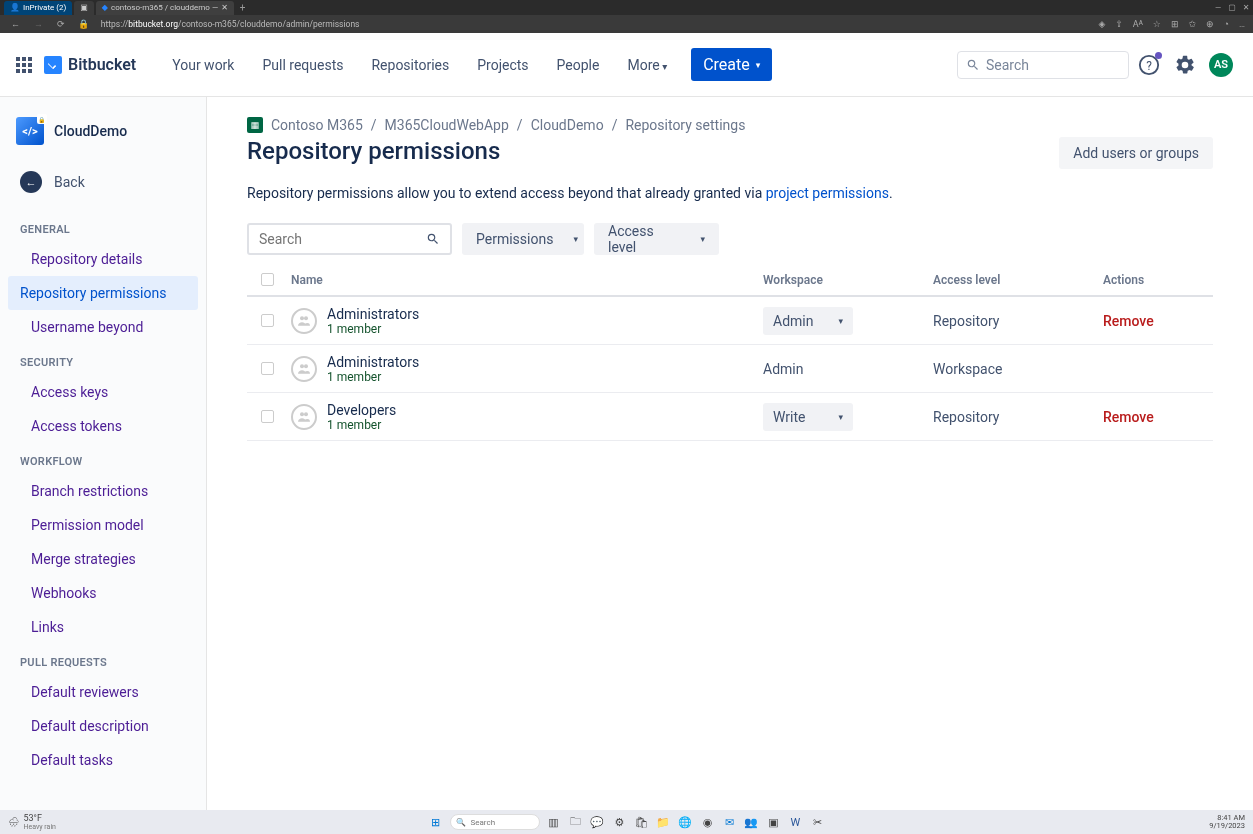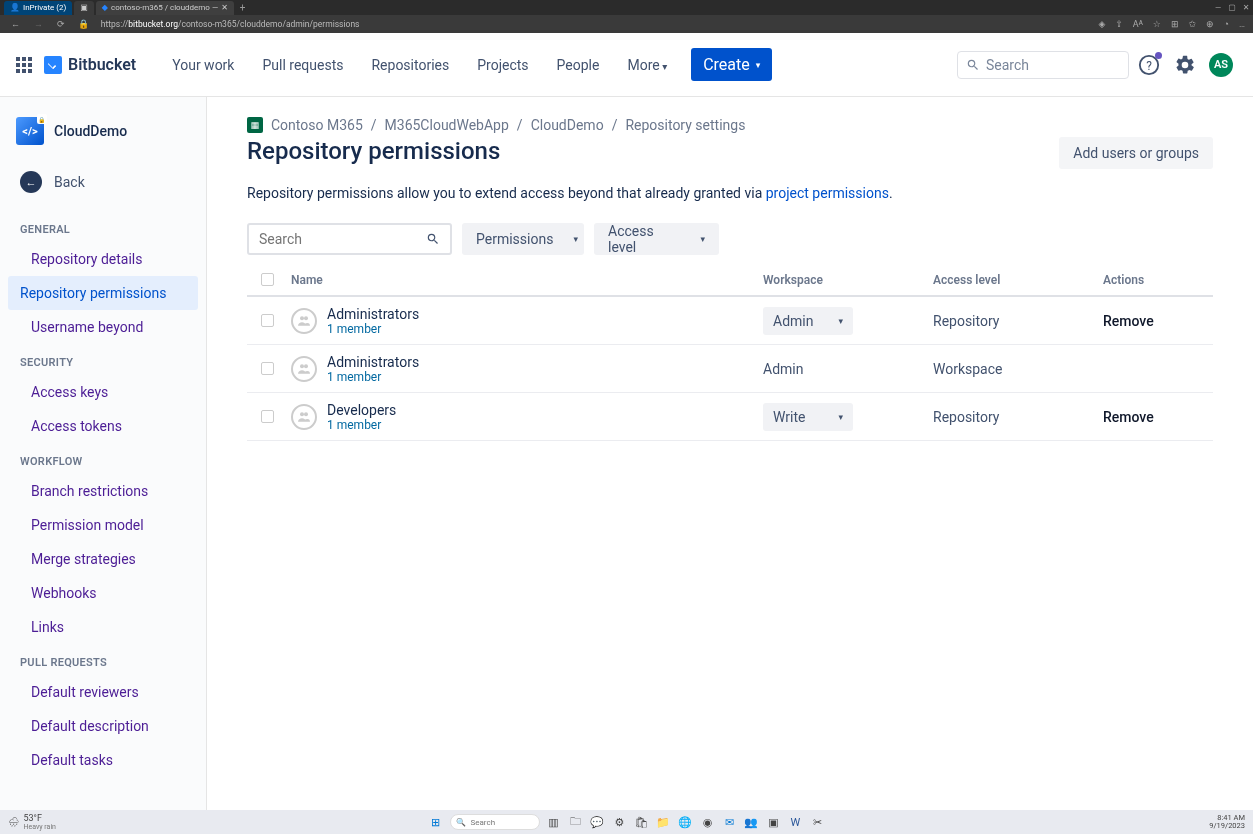--- a/index.html
+++ b/index.html
@@ -82,26 +82,26 @@
 .col-name { flex: 1; padding-left: 4px; }
 .col-perm { width: 170px; }
 .col-level { width: 170px; }
 .col-actions { width: 110px; }
 .row { display: flex; align-items: center; border-bottom: 1px solid #EBECF0; padding: 8px 0; min-height: 48px; }
 .checkbox { width: 13px; height: 13px; border: 1.5px solid #ccc; border-radius: 2px; cursor: pointer; }
 .group-cell { display: flex; align-items: center; gap: 10px; }
 .group-avatar { width: 26px; height: 26px; border: 2px solid #ccc; border-radius: 50%; display: flex; align-items: center; justify-content: center; }
 .group-avatar svg { width: 16px; height: 16px; fill: #ccc; }
 .group-name { color: #172B4D; font-size: 14px; }
-.group-meta { color: #0369a1; font-size: 12px; }
+.group-meta { color: #14532d; font-size: 12px; }
 .perm-select { background: #f1f2f5; border-radius: 3px; padding: 6px 10px; display: inline-flex; align-items: center; gap: 18px; color: #42526E; font-size: 14px; cursor: pointer; width: 90px; justify-content: space-between; }
 .perm-select::after { content: '▾'; font-size: 9px; }
 .perm-text { color: #42526E; font-size: 14px; }
 .level-text { color: #42526E; font-size: 14px; }
-.remove-link { color: #0f172a; font-size: 14px; cursor: pointer; font-weight: 500; text-align: center; }
+.remove-link { color: #b91c1c; font-size: 14px; cursor: pointer; font-weight: 500; text-align: center; }
 
 
 .taskbar { position: absolute; bottom: 0; left: 0; right: 0; height: 24px; background: #e8eaf0; display: flex; align-items: center; padding: 0 8px; font-size: 9px; color: #444; }
 .taskbar .weather { display: flex; align-items: center; gap: 4px; }
 .taskbar .center { position: absolute; left: 50%; transform: translateX(-50%); display: flex; align-items: center; gap: 6px; }
 .taskbar .center .tb-search { background: #fff; border-radius: 10px; height: 16px; width: 90px; display: flex; align-items: center; padding: 0 6px; gap: 4px; font-size: 8px; color: #777; border:1px solid #ddd }
 .taskbar .tb-icon { width: 16px; height: 16px; display: flex; align-items: center; justify-content: center; font-size: 11px; cursor: pointer; }
 .taskbar .clock { margin-left: auto; text-align: right; font-size: 7.5px; line-height: 1.1; }
 </style>
 </head>

